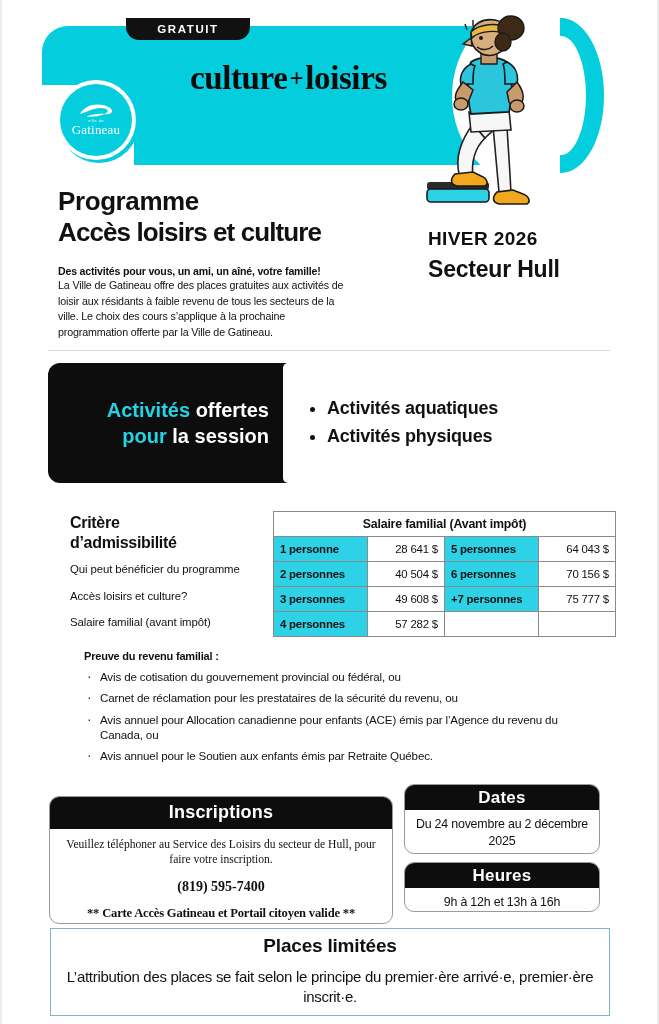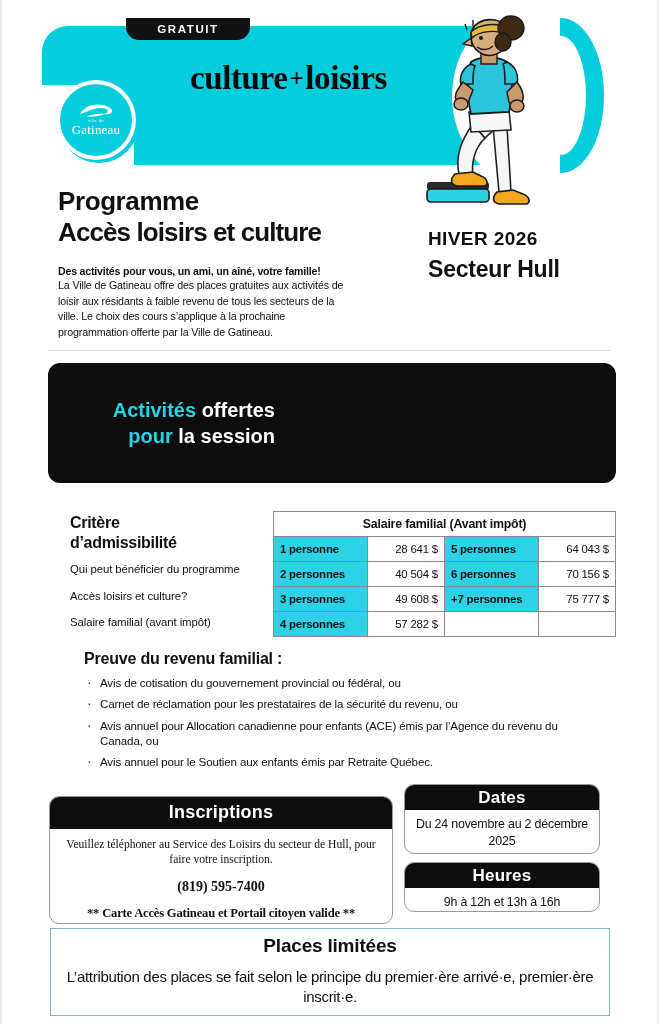--- a/index.html
+++ b/index.html
@@ -96,21 +96,21 @@
   .sector{
     position:absolute;left:428px;top:78px;
     font-size:23px;font-weight:bold;letter-spacing:-.2px;
   }
   .hrline{position:absolute;left:48px;top:172px;width:562px;height:1px;background:#dadada;}
 
   
   .act-wrap{position:absolute;left:48px;top:363px;width:568px;height:120px;}
   .act-box{
     position:absolute;inset:0;background:#0d0d0d;border-radius:12px;
-    display:flex;align-items:stretch;padding:6px;box-sizing:border-box;
+    display:flex;align-items:stretch;box-sizing:border-box;
   }
   .act-left{
     width:235px;display:flex;flex-direction:column;
     align-items:flex-end;justify-content:center;
     padding-right:14px;box-sizing:border-box;
   }
   .act-left .ln{font-size:20px;font-weight:bold;line-height:1.3;white-space:nowrap;}
   .act-left .cy{color:#25D3E6;}
   .act-left .wt{color:#ffffff;}
   .act-right{
@@ -136,21 +136,21 @@
   }
   .sal-table .thead{
     text-align:center;font-weight:bold;font-size:12.4px;letter-spacing:-.2px;background:#fff;
   }
   .sal-table .lbl{background:#2ED2E6;font-weight:bold;font-size:11.4px;width:88px;letter-spacing:-.2px;}
   .sal-table .val{background:#fff;text-align:right;font-size:11.4px;width:76px;letter-spacing:-.2px;}
   .sal-table .empty{background:#fff;}
 
   
   .proof{position:absolute;left:84px;top:650px;width:500px;}
-  .proof h4{margin:0 0 7px 0;font-size:16px;font-weight:bold;letter-spacing:-.2px;}
+  .proof h4{margin:0 0 7px 0;font-size:11px;font-weight:bold;letter-spacing:-.2px;}
   .proof ul{margin:0;padding:0;list-style:none;}
   .proof li{
     position:relative;padding-left:16px;margin-bottom:6px;
     font-size:11.6px;line-height:1.32;letter-spacing:-.15px;
   }
   .proof li:before{
     content:"·";position:absolute;left:3px;top:-2px;font-size:14px;color:#333;
   }
 
   
@@ -279,20 +279,26 @@
     <div class="season">HIVER 2026</div>
     <div class="sector">Secteur Hull</div>
     <div class="hrline"></div>
   </div>
 
   <div class="act-wrap">
     <div class="act-box">
       <div class="act-left">
         <div class="ln"><span class="cy">Activités </span><span class="wt">offertes</span></div>
         <div class="ln"><span class="cy">pour</span><span class="wt"> la session</span></div>
+      </div>
+      <div class="act-right">
+        <ul>
+          <li>Activités aquatiques</li>
+          <li>Activités physiques</li>
+        </ul>
       </div>
     </div>
   </div>
 
   <div class="crit">
     <h3>
       <span>Critère</span><br>
       <span>d’admissibilité</span>
     </h3>
     <p>Qui peut bénéficier du programme</p>

